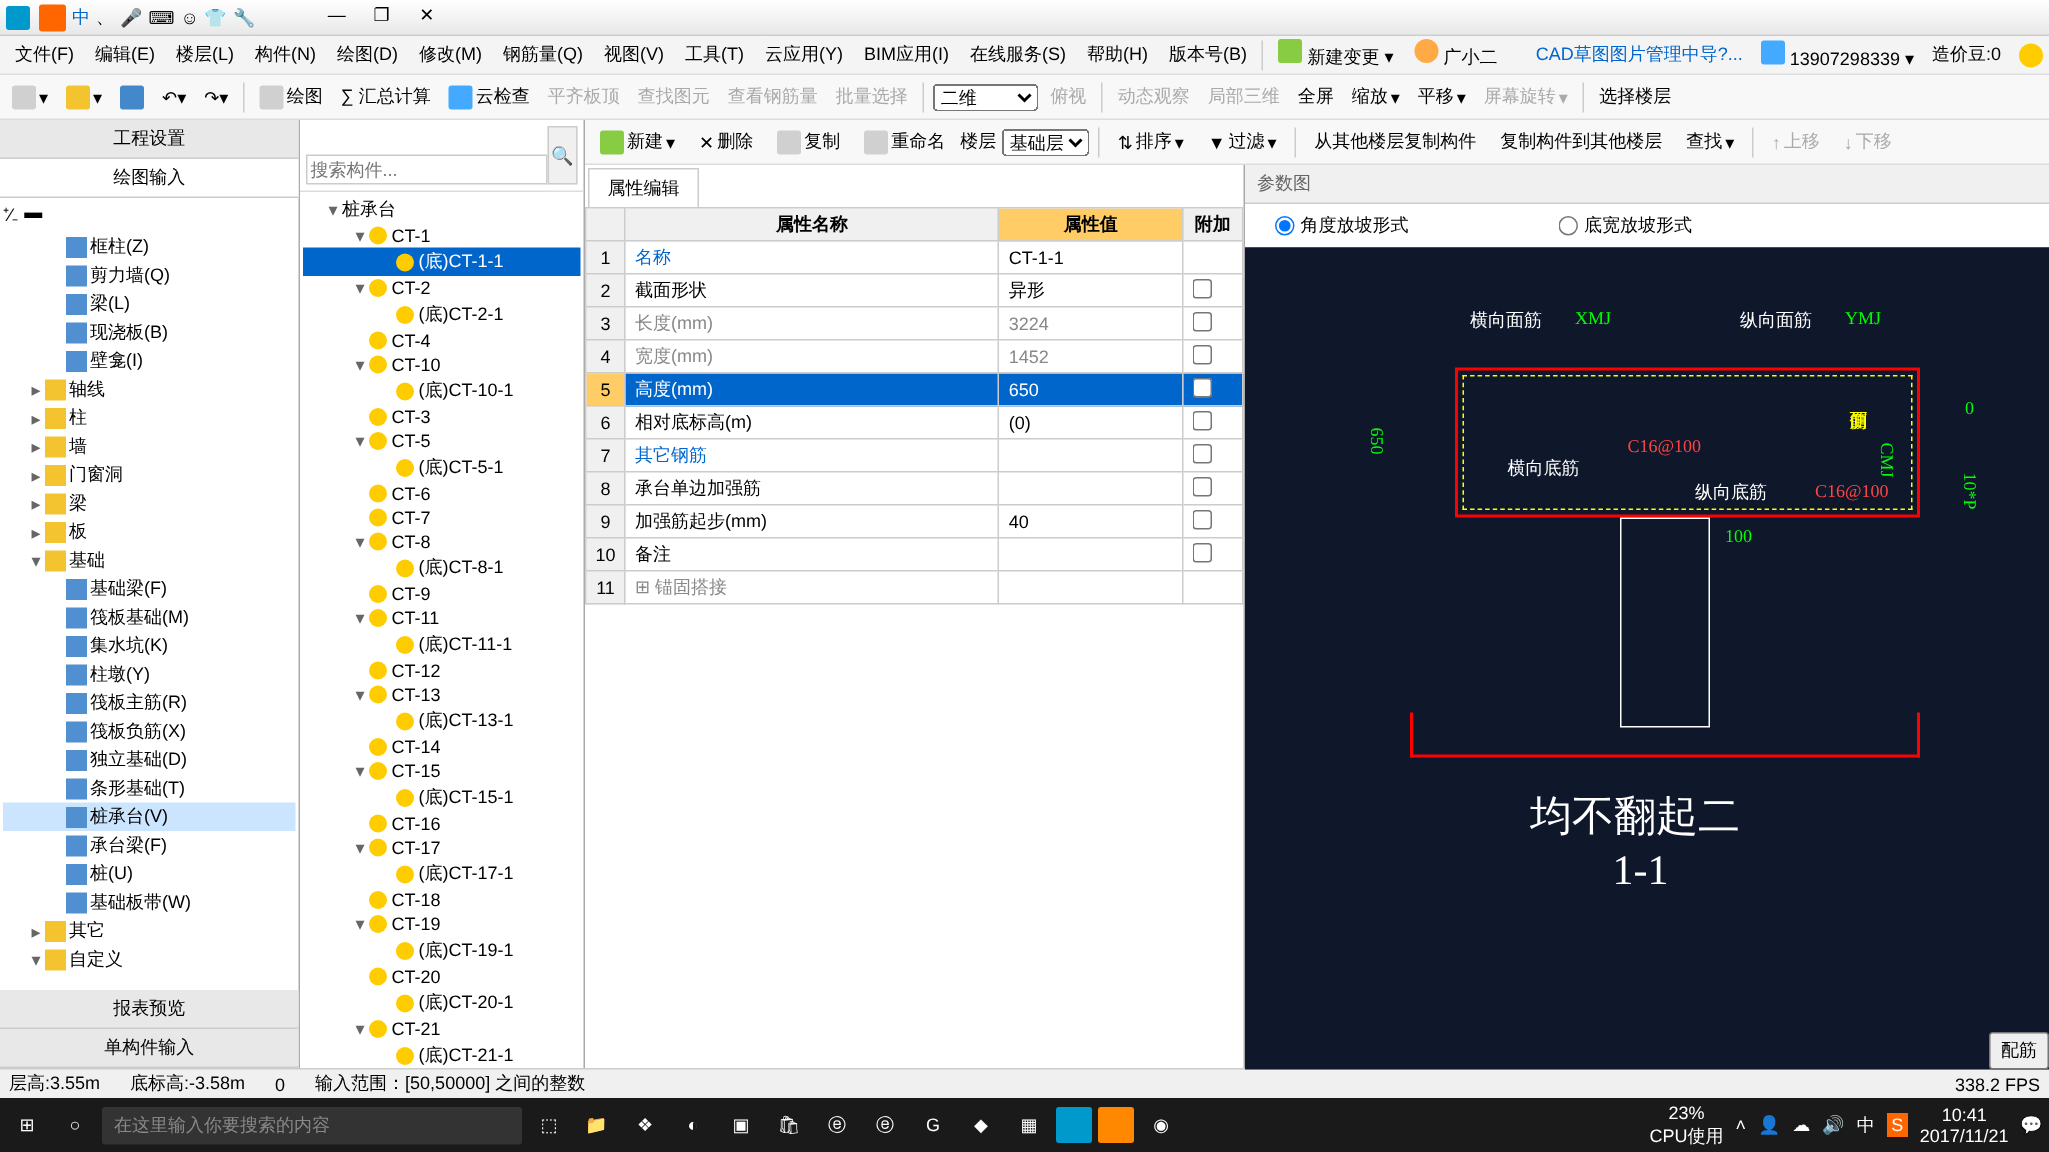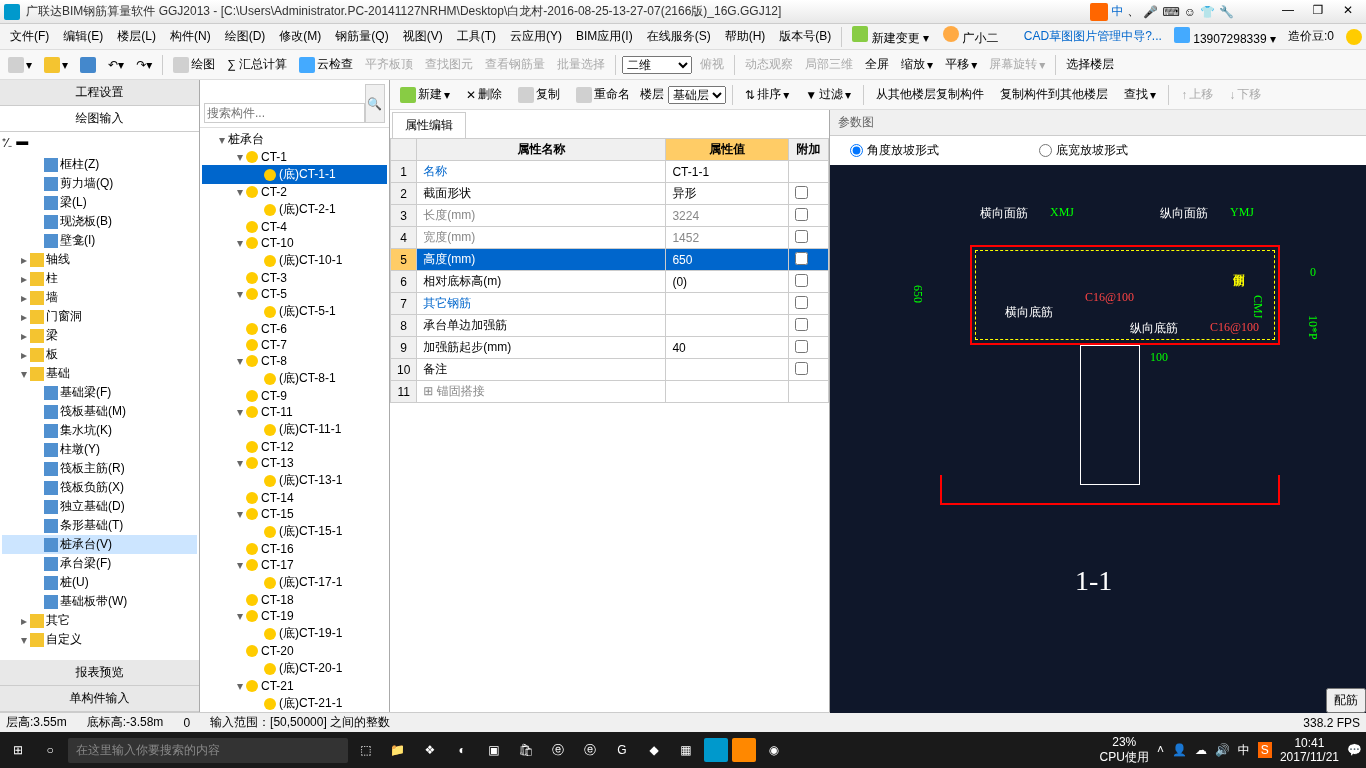--- a/index.html
+++ b/index.html
@@ -74,21 +74,20 @@
 .task-icon { width: 28px; height: 28px; display: flex; align-items: center; justify-content: center; cursor: pointer; }
 .task-search { background: #333; padding: 4px 8px; width: 280px; color: #888; border-radius: 2px; }
 .task-right { margin-left: auto; display: flex; align-items: center; gap: 8px; font-size: 11px; }
 label.radio { display: flex; align-items: center; gap: 4px; cursor: pointer; }
 </style>
 </head>
 <body>
 
 <div class="titlebar">
   <div class="app-icon"></div>
-  <div class="title-text">广联达BIM钢筋算量软件 GGJ2013 - [C:\Users\Administrator.PC-20141127NRHM\Desktop\白龙村-2016-08-25-13-27-07(2166版)_16G.GGJ12]</div>
   <div class="ime-bar">
     <div class="ime-icon"></div>
     <span style="color:#0066cc">中</span>
     <span>、</span>
     <span>🎤</span>
     <span>⌨</span>
     <span>☺</span>
     <span>👕</span>
     <span>🔧</span>
   </div>
@@ -685,20 +684,21 @@
           <span class="cad-label cad-white" style="left:175px;top:139px">横向底筋</span>
           <span class="cad-label cad-red" style="left:255px;top:125px">C16@100</span>
           <span class="cad-label cad-white" style="left:300px;top:155px">纵向底筋</span>
           <span class="cad-label cad-red" style="left:380px;top:155px">C16@100</span>
           <span class="cad-label cad-green" style="left:80px;top:120px;writing-mode:vertical-rl">650</span>
           <span class="cad-label cad-green" style="left:320px;top:185px">100</span>
           <span class="cad-label cad-green" style="left:480px;top:100px">0</span>
           <span class="cad-label cad-green" style="left:475px;top:150px;writing-mode:vertical-rl">10*P</span>
           <span class="cad-label cad-yellow" style="left:400px;top:100px;writing-mode:vertical-rl">侧面筋</span>
           <span class="cad-label cad-green" style="left:420px;top:130px;writing-mode:vertical-rl">CMJ</span>
+          <div class="cad-label cad-title" style="left:190px;top:360px">均不翻起二</div>
           <div class="cad-label cad-title" style="left:245px;top:400px">1-1</div>
           <button style="position:absolute;right:0;bottom:0;padding:2px 6px">配筋</button>
         </div>
       </div>
     </div>
   </div>
 </div>
 
 <div class="statusbar">
   <span>层高:3.55m</span>

